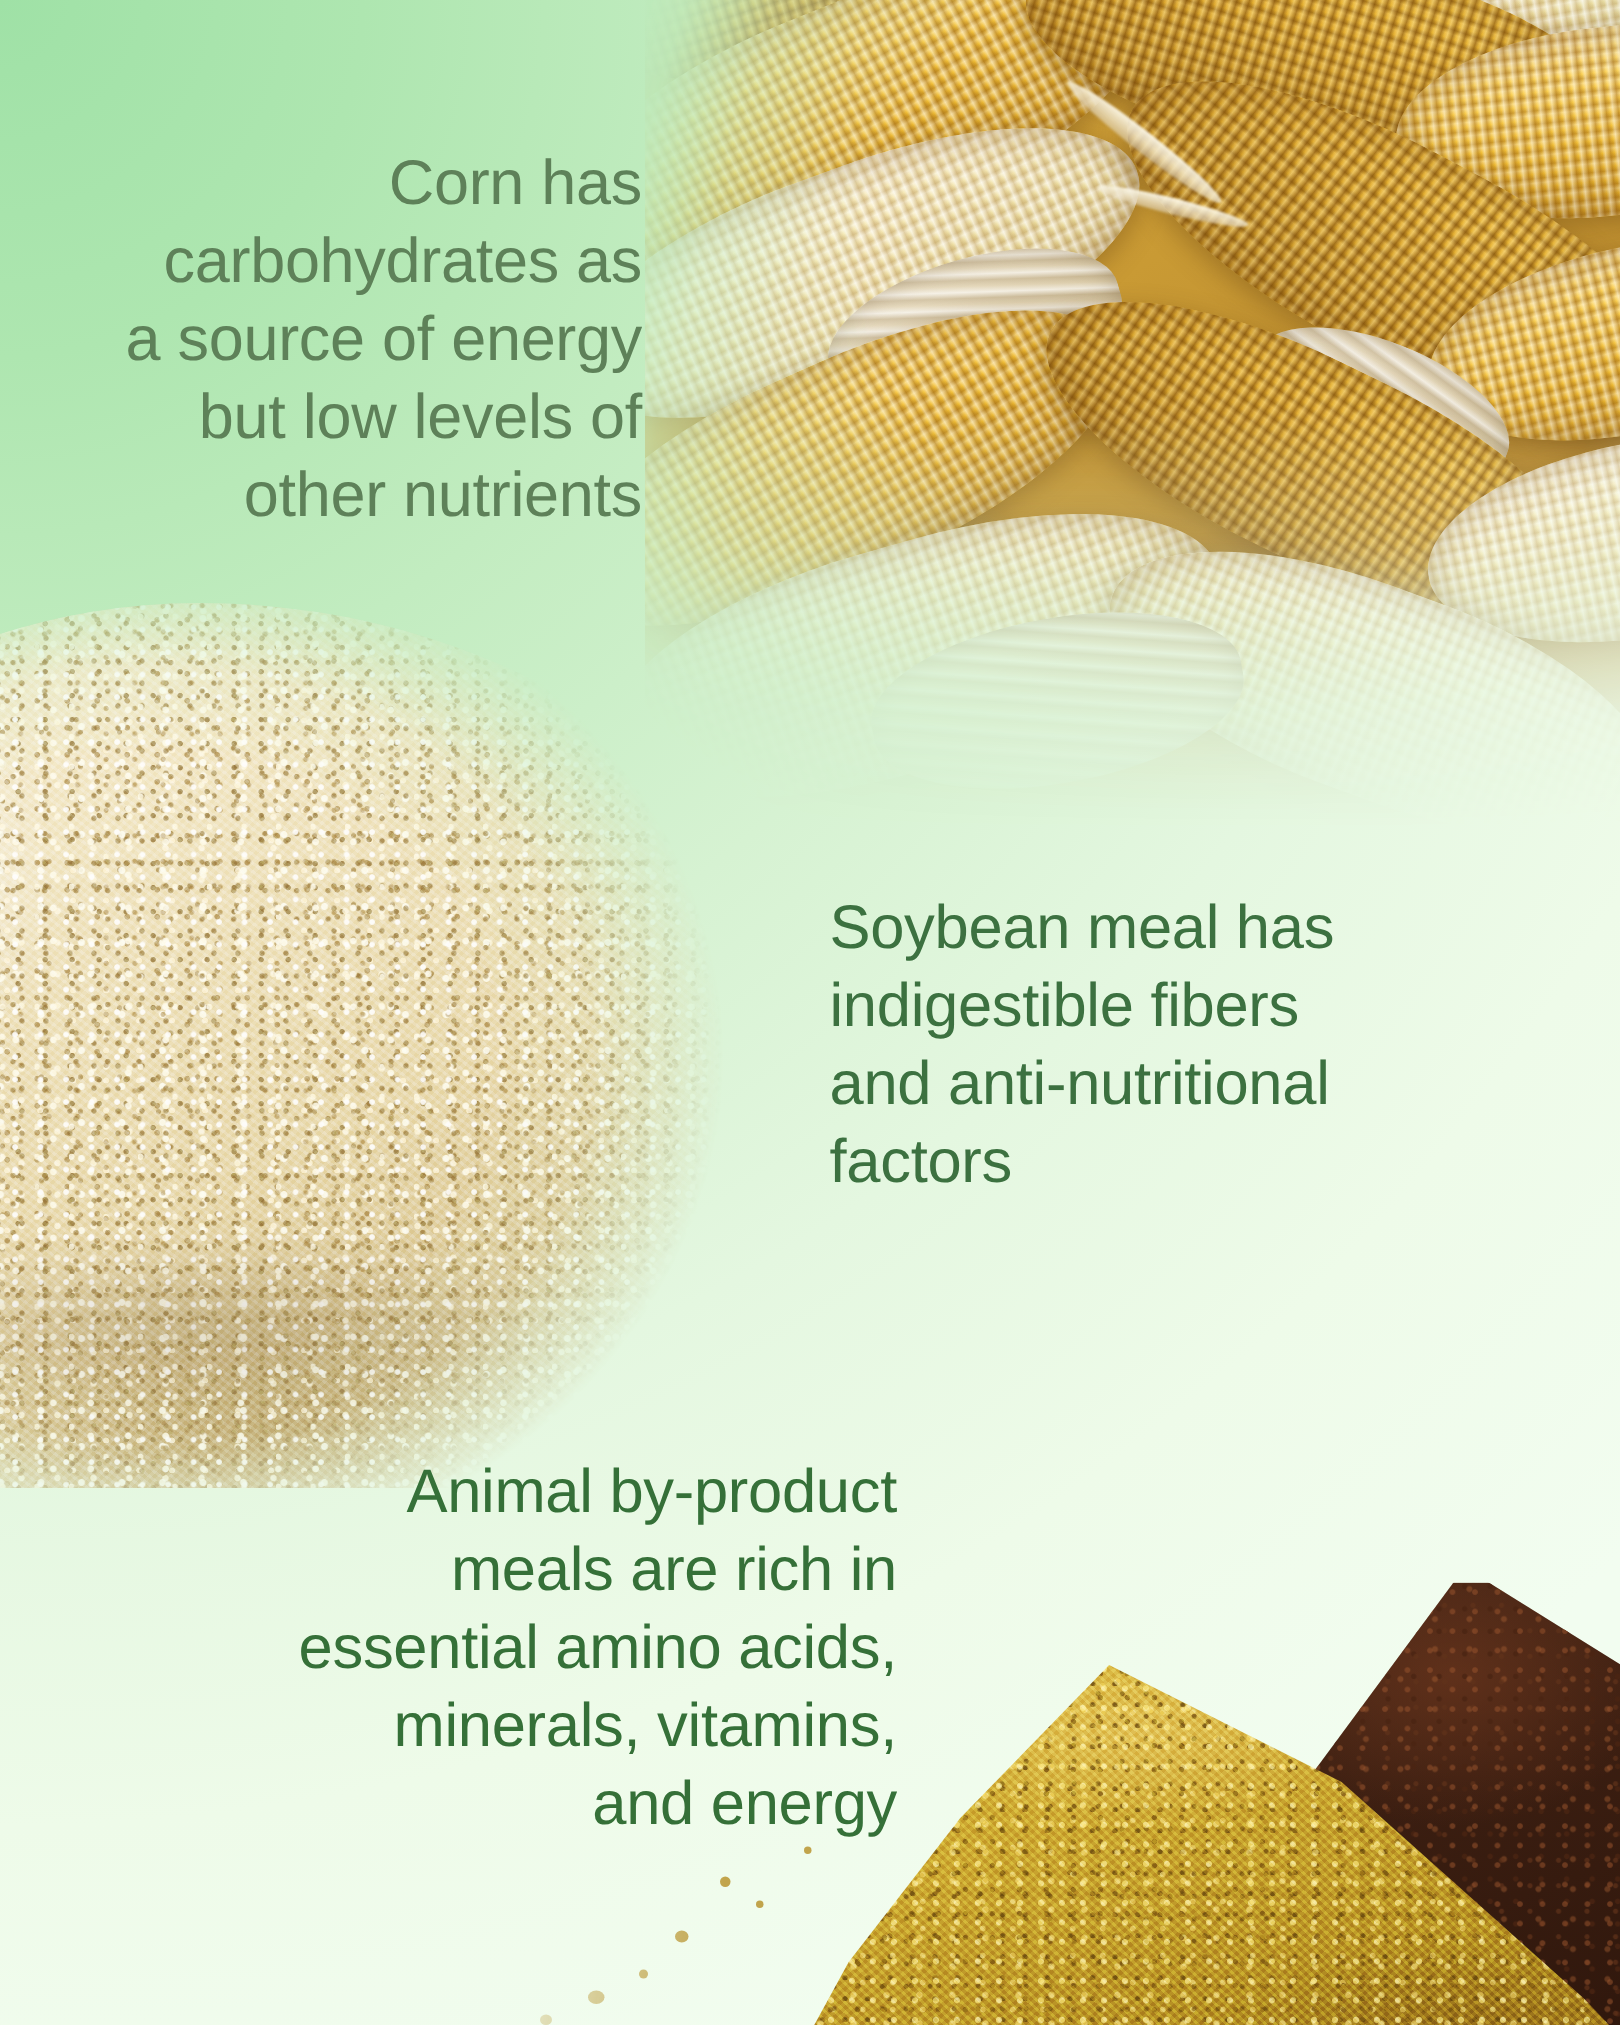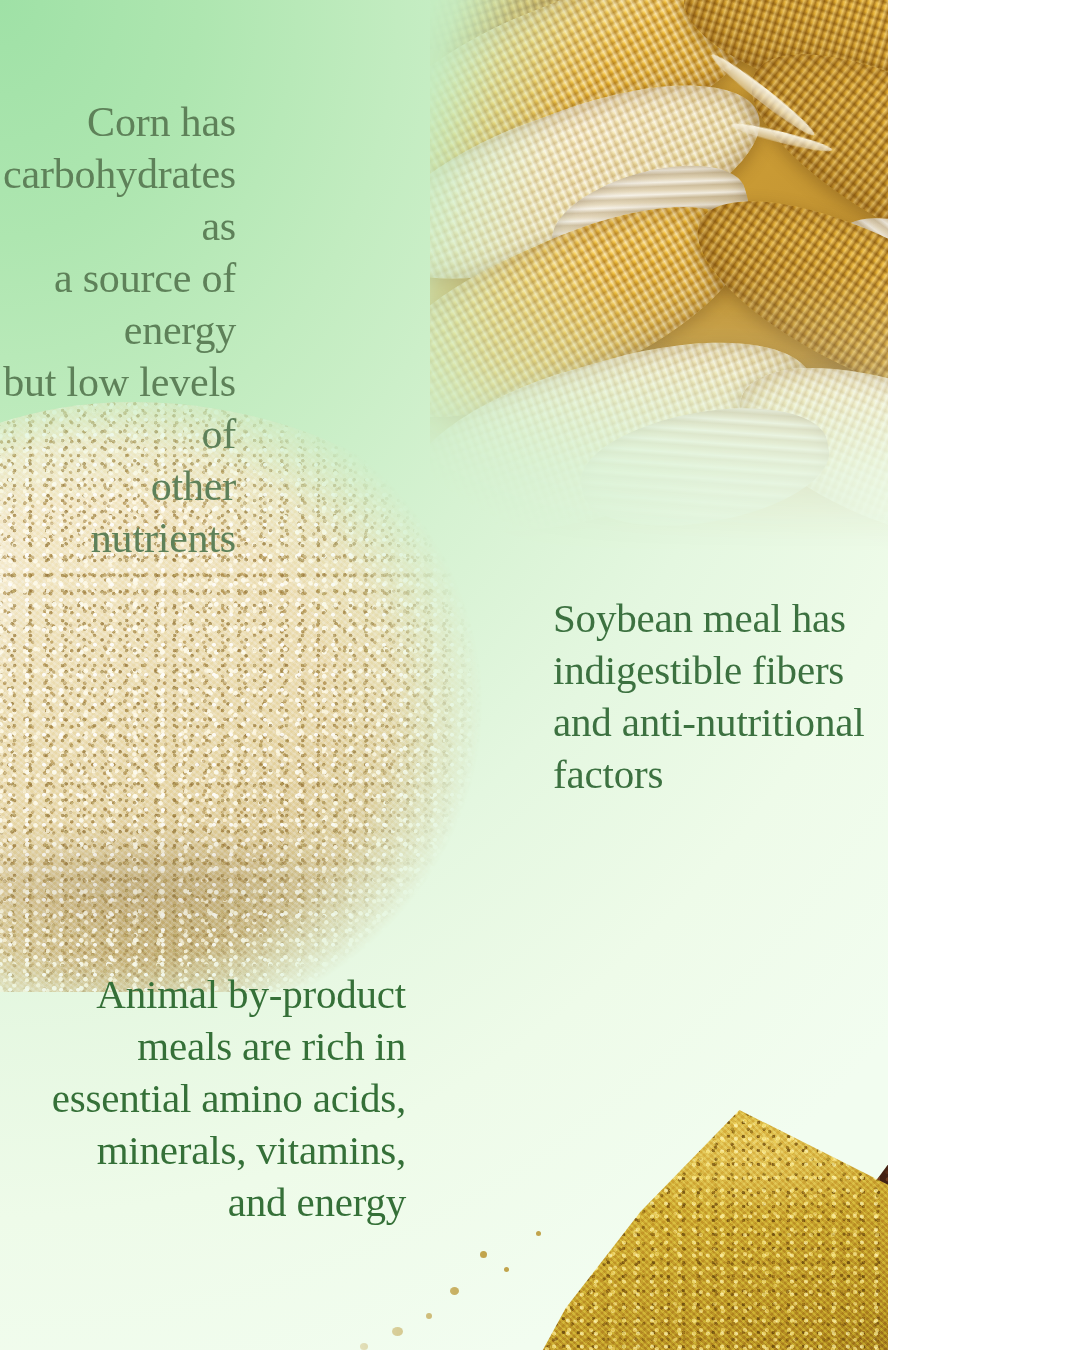--- a/index.html
+++ b/index.html
@@ -2,24 +2,24 @@
 <html><head>
 <meta charset="utf-8">
 <style>
   html, body {
     margin: 0;
     padding: 0;
     background: #ffffff;
   }
   #poster {
     position: relative;
-    width: 888px;
+    width: 1080px;
     height: 1350px;
     overflow: hidden;
-    font-family: Liberation Serif, serif;
+    font-family: Liberation Sans, sans-serif;
     background: radial-gradient(ellipse 140% 110% at 0% 0%,
                   #9fe1a6 0%,
                   #aee6b0 16%,
                   #c2ecc0 32%,
                   #d6f2d2 50%,
                   #e4f7e0 66%,
                   #eefbe9 82%,
                   #f2fdf0 100%);
   }
 

